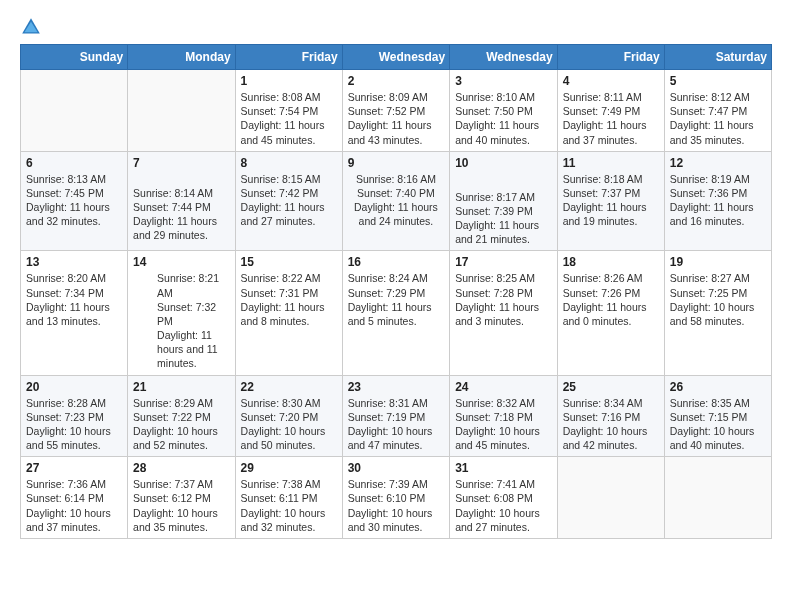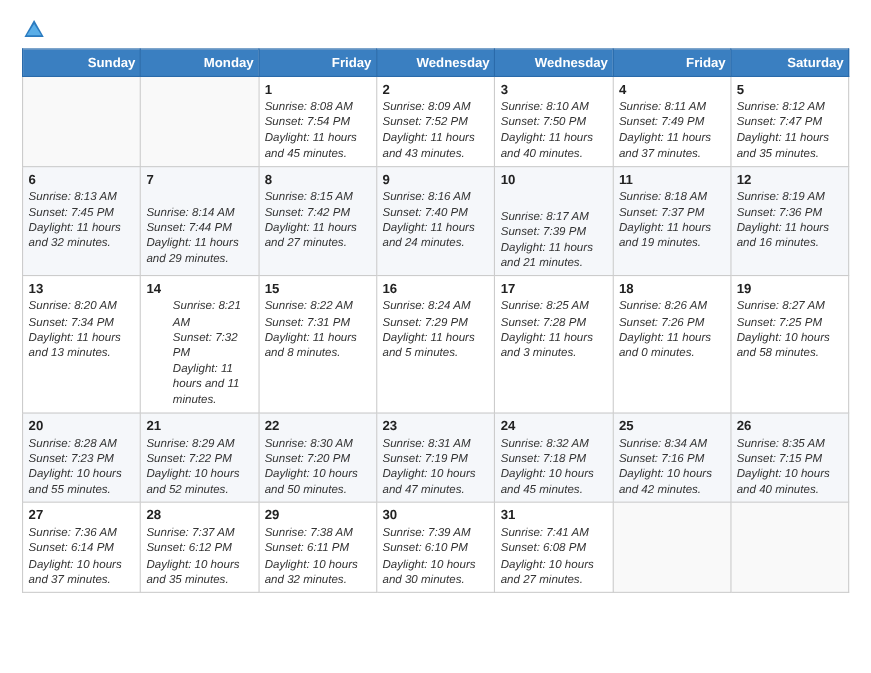--- a/index.html
+++ b/index.html
@@ -81,21 +81,20 @@
     .day-num {
       font-weight: bold;
       font-size: 12px;
       color: #222;
       margin-bottom: 2px;
     }
     .day-info {
       color: #333;
       font-size: 10.5px;
       line-height: 1.35;
-      font-style: italic;
     }
     .empty-cell {
       background: #f9f9f9 !important;
     }
   </style>
 </head>
 <body>
 
 <div class="header">
   <div class="logo">
@@ -175,21 +174,21 @@
 Daylight: 11 hours and 29 minutes.</div>
         </td>
         <td>
           <div class="day-num">8</div>
           <div class="day-info" style="white-space: pre-line;">Sunrise: 8:15 AM
 Sunset: 7:42 PM
 Daylight: 11 hours and 27 minutes.</div>
         </td>
         <td>
           <div class="day-num">9</div>
-          <div class="day-info" style="white-space: pre-line;">Sunrise: 8:16 AM
+          <div class="day-info" style="white-space: pre-line; text-align: center;">Sunrise: 8:16 AM
 Sunset: 7:40 PM
 Daylight: 11 hours and 24 minutes.</div>
         </td>
         <td>
           <div class="day-num">10</div>
           <div class="day-info" style="white-space: pre-line; margin-top: 20px;">Sunrise: 8:17 AM
 Sunset: 7:39 PM
 Daylight: 11 hours and 21 minutes.</div>
         </td>
         <td>

